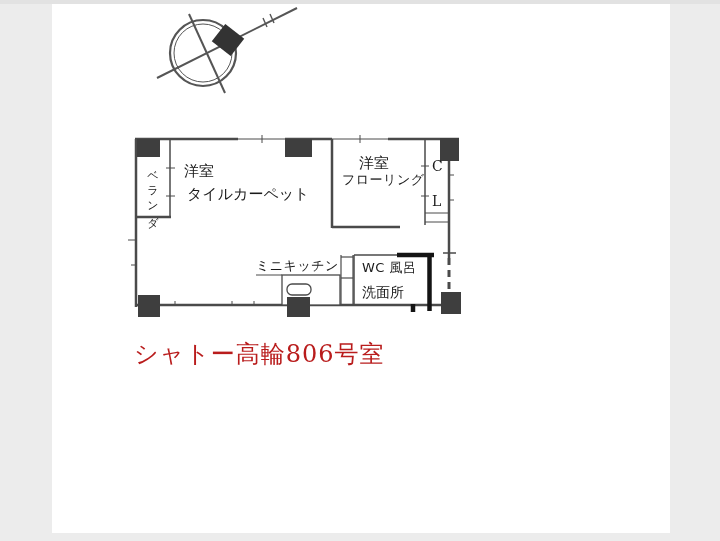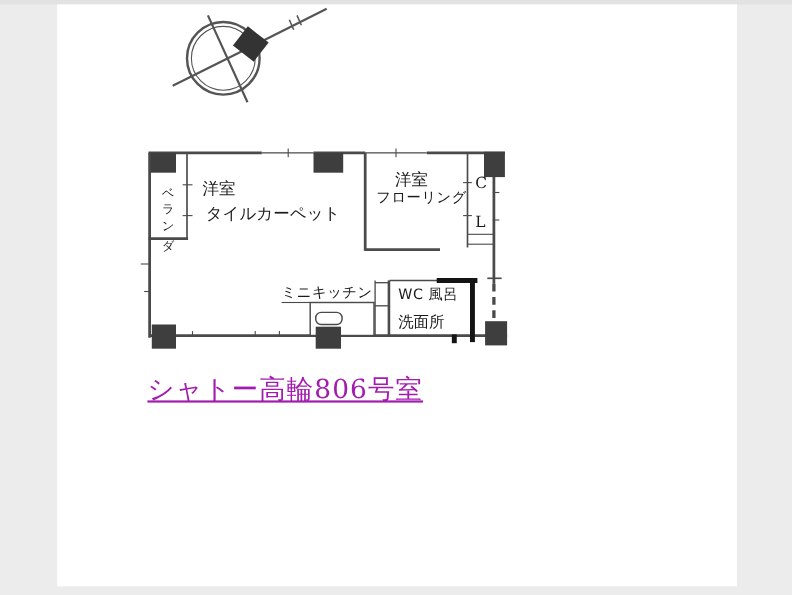--- a/index.html
+++ b/index.html
@@ -32,23 +32,22 @@
   .serifglyph{font-family:"DejaVu Serif", serif;font-size:14px;}
   .veranda-label{
     position:absolute;left:142px;top:163px;width:18px;height:62px;
     writing-mode:vertical-rl;text-orientation:upright;
     font-size:11px;letter-spacing:3px;color:#1a1a1a;
     font-family:"DejaVu Sans", sans-serif;line-height:16px;
   }
   .caption{
     position:absolute;left:134px;top:338px;
     font-family:"DejaVu Serif", serif;
-    font-size:24px;color:#a21caf;letter-spacing:1px;
+    font-size:24px;color:#b91c1c;letter-spacing:1px;
     white-space:nowrap;
-    text-decoration:underline;
   }
 </style>
 </head>
 <body>
 
 <div class="stage">
   <div class="topbar"></div>
   <div class="paper"></div>
 
   <svg class="plan-svg" viewBox="0 0 720 541" xmlns="http://www.w3.org/2000/svg">

